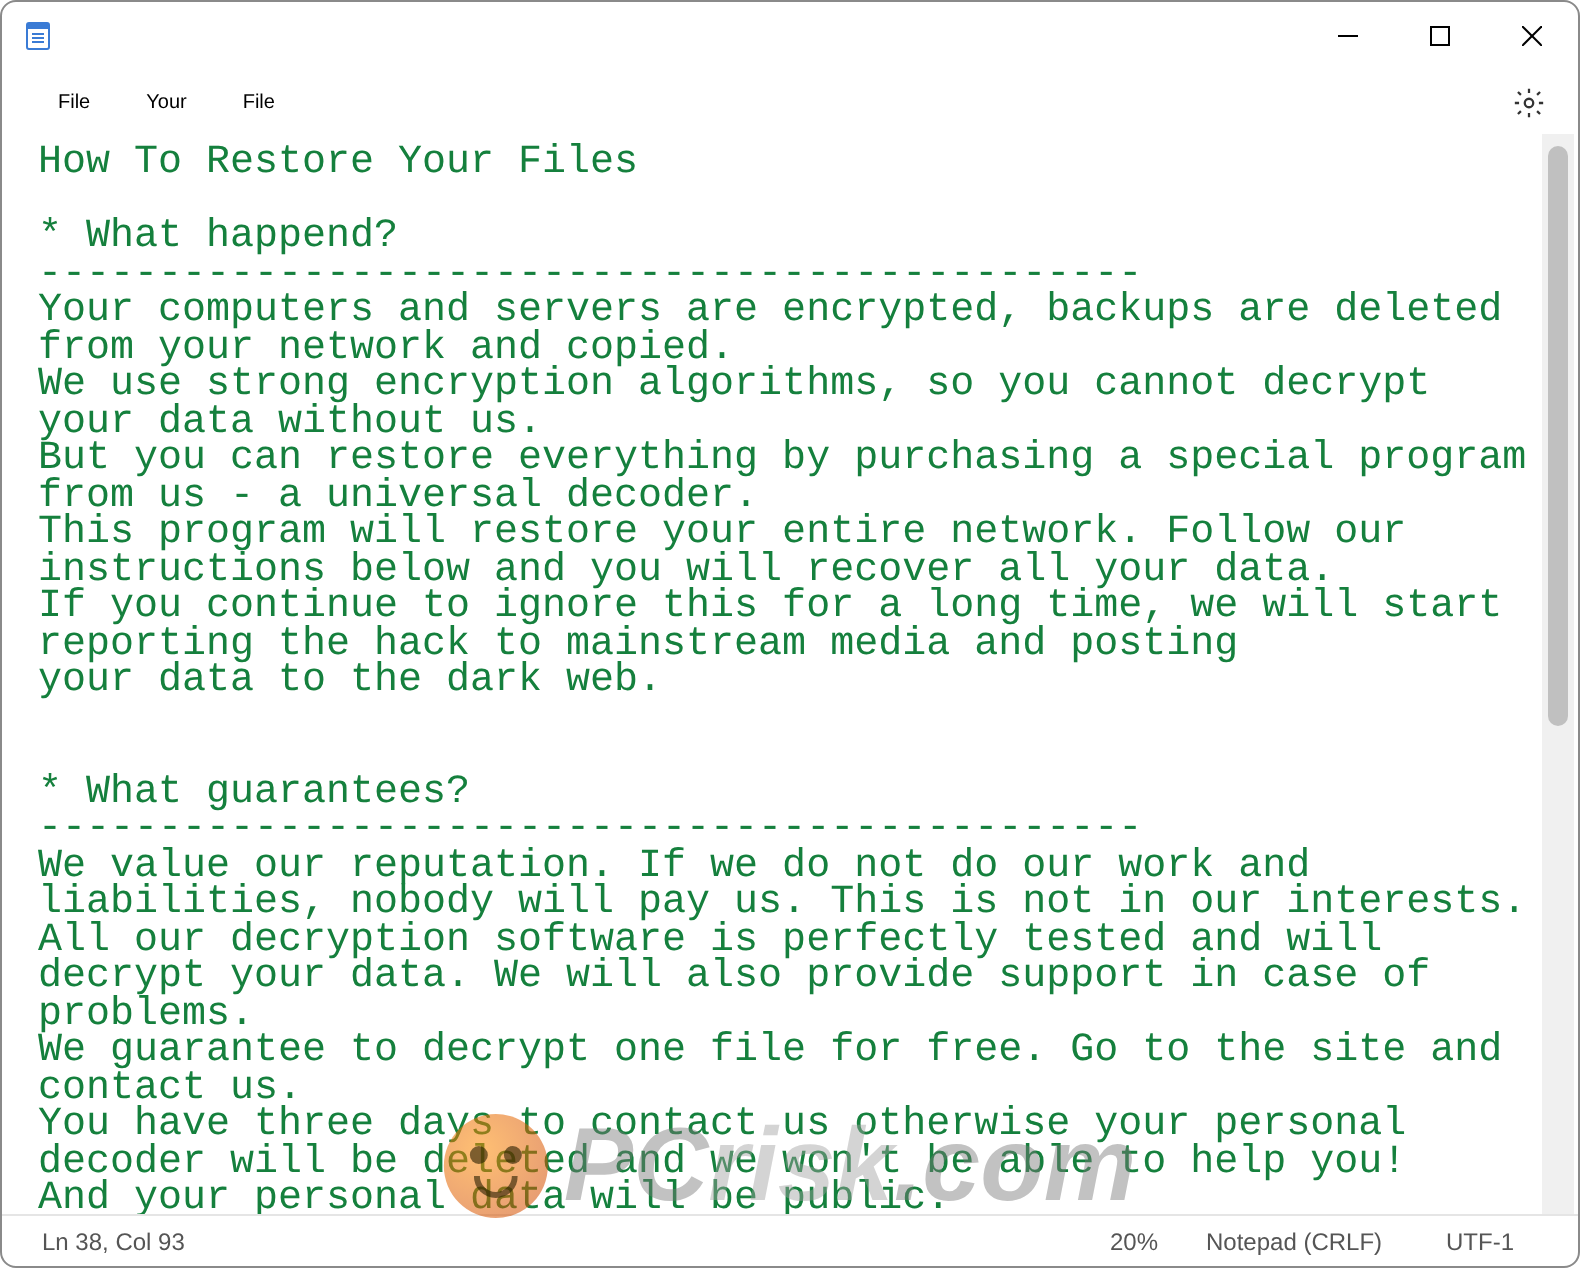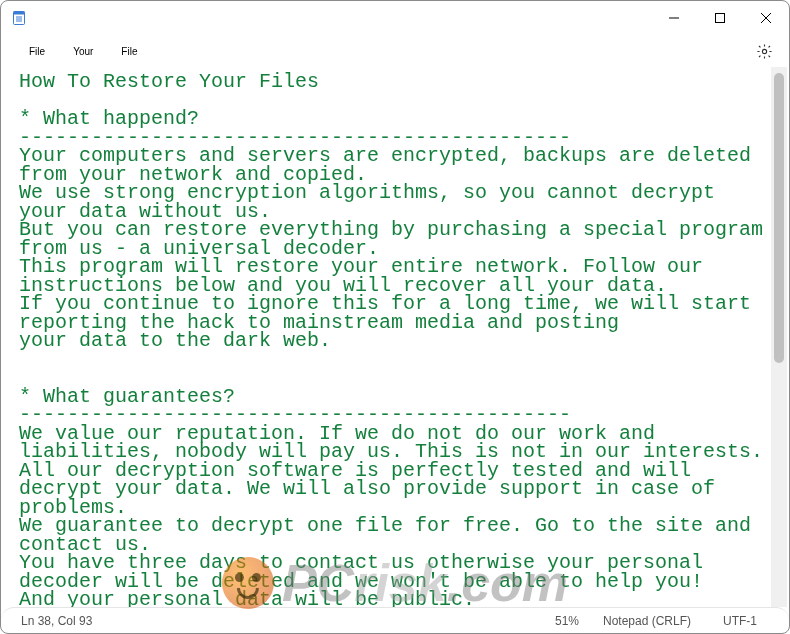--- a/index.html
+++ b/index.html
@@ -82,21 +82,20 @@
     border-radius: 5px;
   }
   .statusbar {
     height: 26px;
     border-top: 1px solid #e5e5e5;
     display: flex;
     align-items: center;
     font-size: 12px;
     color: #555;
     padding: 0 8px;
-    border-radius: 13px;
   }
   .statusbar .cell { padding: 0 12px; }
   .statusbar .gap { flex: 1; }
   .watermark {
     position: absolute;
     left: 50%; bottom: 20px;
     transform: translateX(-50%);
     font-family: Arial, sans-serif;
     font-size: 52px;
     font-weight: bold;
@@ -194,21 +193,21 @@
 You have three days to contact us otherwise your personal decoder will be deleted and we won't be able to help you!
 And your personal data will be public.</div>
     <div class="vscroll">
       <div class="thumb"></div>
     </div>
   </div>
 
   <div class="statusbar">
     <div class="cell">Ln 38, Col 93</div>
     <div class="gap"></div>
-    <div class="cell">51%</div>
+    <div class="cell">20%</div>
     <div class="cell" style="min-width:120px">Notepad (CRLF)</div>
     <div class="cell" style="min-width:70px">UTF-1</div>
   </div>
 
   <div class="watermark">
     <div class="wmicon">
         <div class="wmmouth"></div>
       </div>
     <span>
       <span>PC</span><span class="dim">risk</span><span>.com</span>

